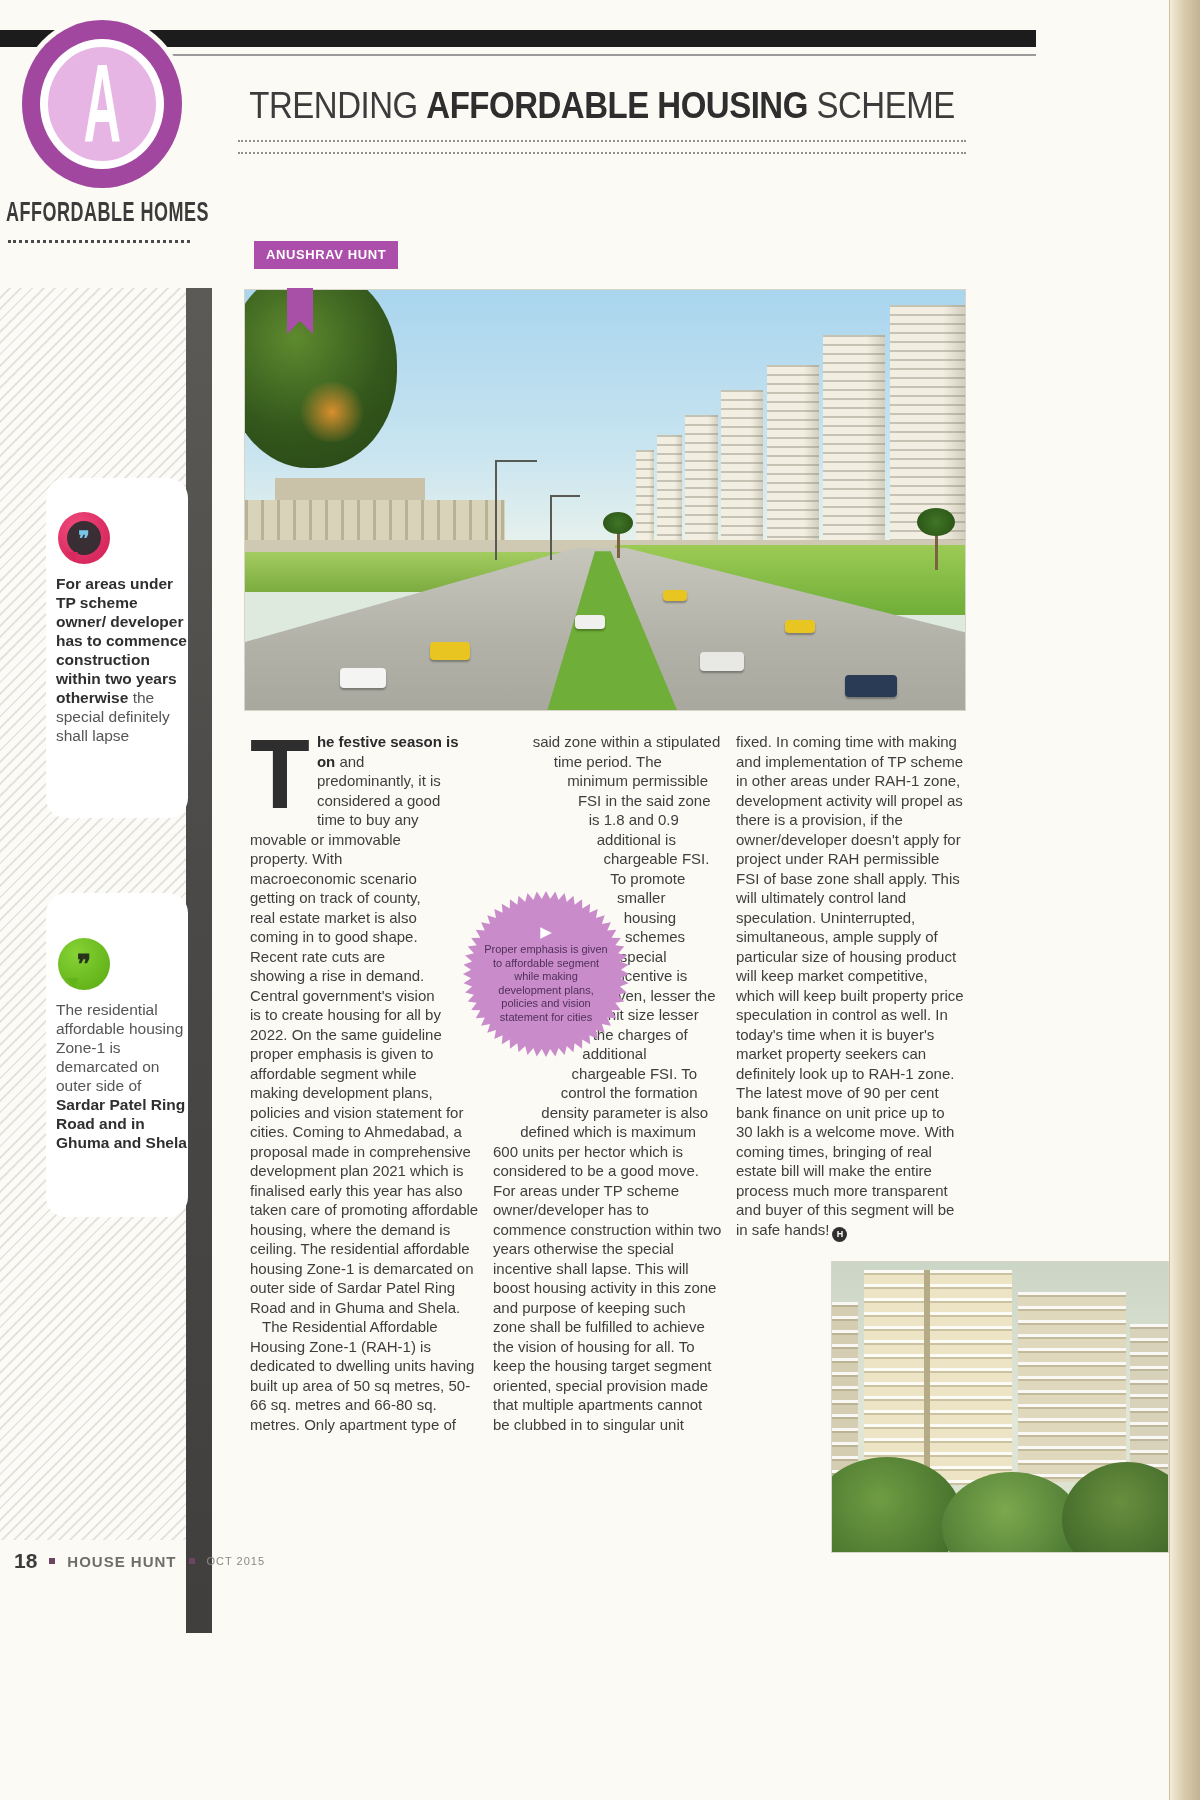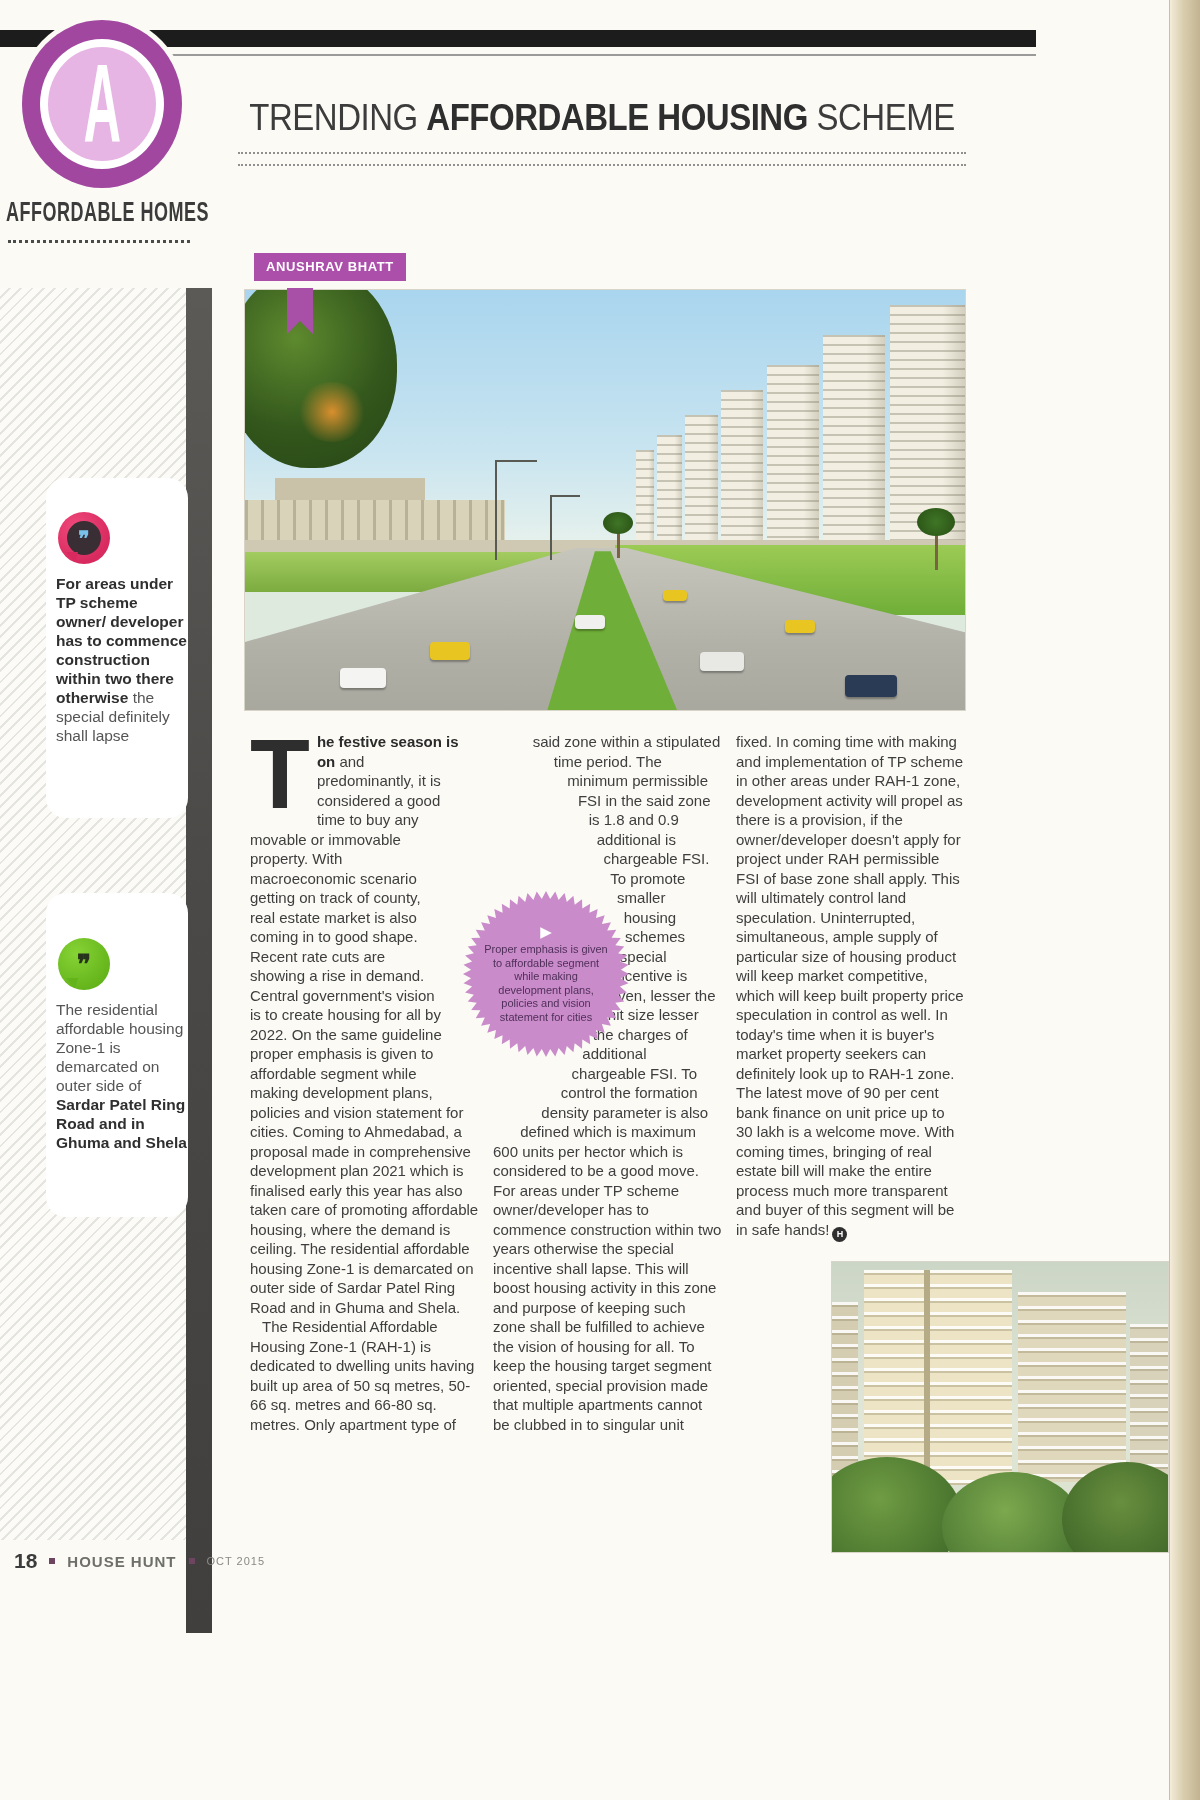--- a/index.html
+++ b/index.html
@@ -16,21 +16,21 @@
   
   .logo-wrap{position:absolute;left:22px;top:20px;width:160px;height:168px;z-index:4;}
   .logo-outer{width:100%;height:100%;border-radius:50%;background:#a1479f;display:flex;align-items:center;justify-content:center;box-shadow:0 0 0 5px #fbfaf5;}
   .logo-white-ring{width:124px;height:130px;border-radius:50%;background:#ffffff;display:flex;align-items:center;justify-content:center;}
   .logo-inner{width:108px;height:114px;border-radius:50%;background:#e7b5e4;display:flex;align-items:center;justify-content:center;}
   .logo-letter{color:#ffffff;font-weight:700;font-size:84px;transform:scale(0.62,1.32);line-height:1;}
   .logo-label{position:absolute;left:6px;top:196px;width:186px;text-align:center;font-size:18px;font-weight:700;color:#3b3b3b;transform:scaleY(1.55);transform-origin:top;letter-spacing:.5px;white-space:nowrap;}
   .logo-dotted{position:absolute;left:8px;top:240px;width:182px;border-top:3px dotted #4a4a4a;}
 
   
-  .header{position:absolute;left:238px;top:96px;width:728px;}
+  .header{position:absolute;left:238px;top:84px;width:728px;}
   .headline{margin:0;text-align:center;font-size:33px;letter-spacing:-0.5px;font-weight:400;color:#3c3c3c;white-space:nowrap;transform:scaleY(1.12);transform-origin:top;}
   .headline b{font-weight:800;color:#2e2e2e;}
   .dotted{border-top:2px dotted #8f8f8f;height:0;}
   .hd-dot-1{margin-top:18px;}
   .subtitle{margin:10px auto 0 auto;max-width:700px;text-align:center;font-size:21px;line-height:1.38;color:#5c5c5c;}
   .hd-dot-2{margin-top:10px;}
   .byline-badge{position:absolute;left:16px;top:157px;background:#ab4fab;color:#ffffff;font-size:13px;font-weight:700;letter-spacing:.6px;padding:6px 12px 7px 12px;z-index:3;}
 
   
   .sidebar-stripes{position:absolute;left:0;top:288px;width:186px;height:1252px;
@@ -144,33 +144,33 @@
 </div>
 <div class="logo-label">AFFORDABLE HOMES</div>
 <div class="logo-dotted"></div>
 
 <div class="header">
   <h1 class="headline"><span>TRENDING</span>
     <b>AFFORDABLE HOUSING</b>
     <span>SCHEME</span></h1>
   <div class="dotted hd-dot-1"></div>
   <div class="dotted hd-dot-2"></div>
-  <div class="byline-badge">ANUSHRAV BHATT</div>
+  <div class="byline-badge">ANUSHRAV HUNT</div>
 </div>
 
 <div class="sidebar-stripes"></div>
 <div class="sidebar-darkbar"></div>
 
 <div class="quote-panel quote-panel-1"></div>
 <div class="quote-icon quote-icon-pink">
   <span class="quote-icon-inner">❞</span>
   <span class="quote-tail"></span>
 </div>
 <div class="quote-text quote-text-1">
-  <b>For areas under TP scheme owner/ developer has to commence construction within two there otherwise</b>
+  <b>For areas under TP scheme owner/ developer has to commence construction within two years otherwise</b>
   <span>the special definitely shall lapse</span>
 </div>
 
 <div class="quote-panel quote-panel-2"></div>
 <div class="quote-icon quote-icon-green">
   <span class="quote-icon-inner">❞</span>
   <span class="quote-tail"></span>
 </div>
 <div class="quote-text quote-text-2">
   <span>The residential affordable housing Zone-1 is demarcated on outer side of</span>

